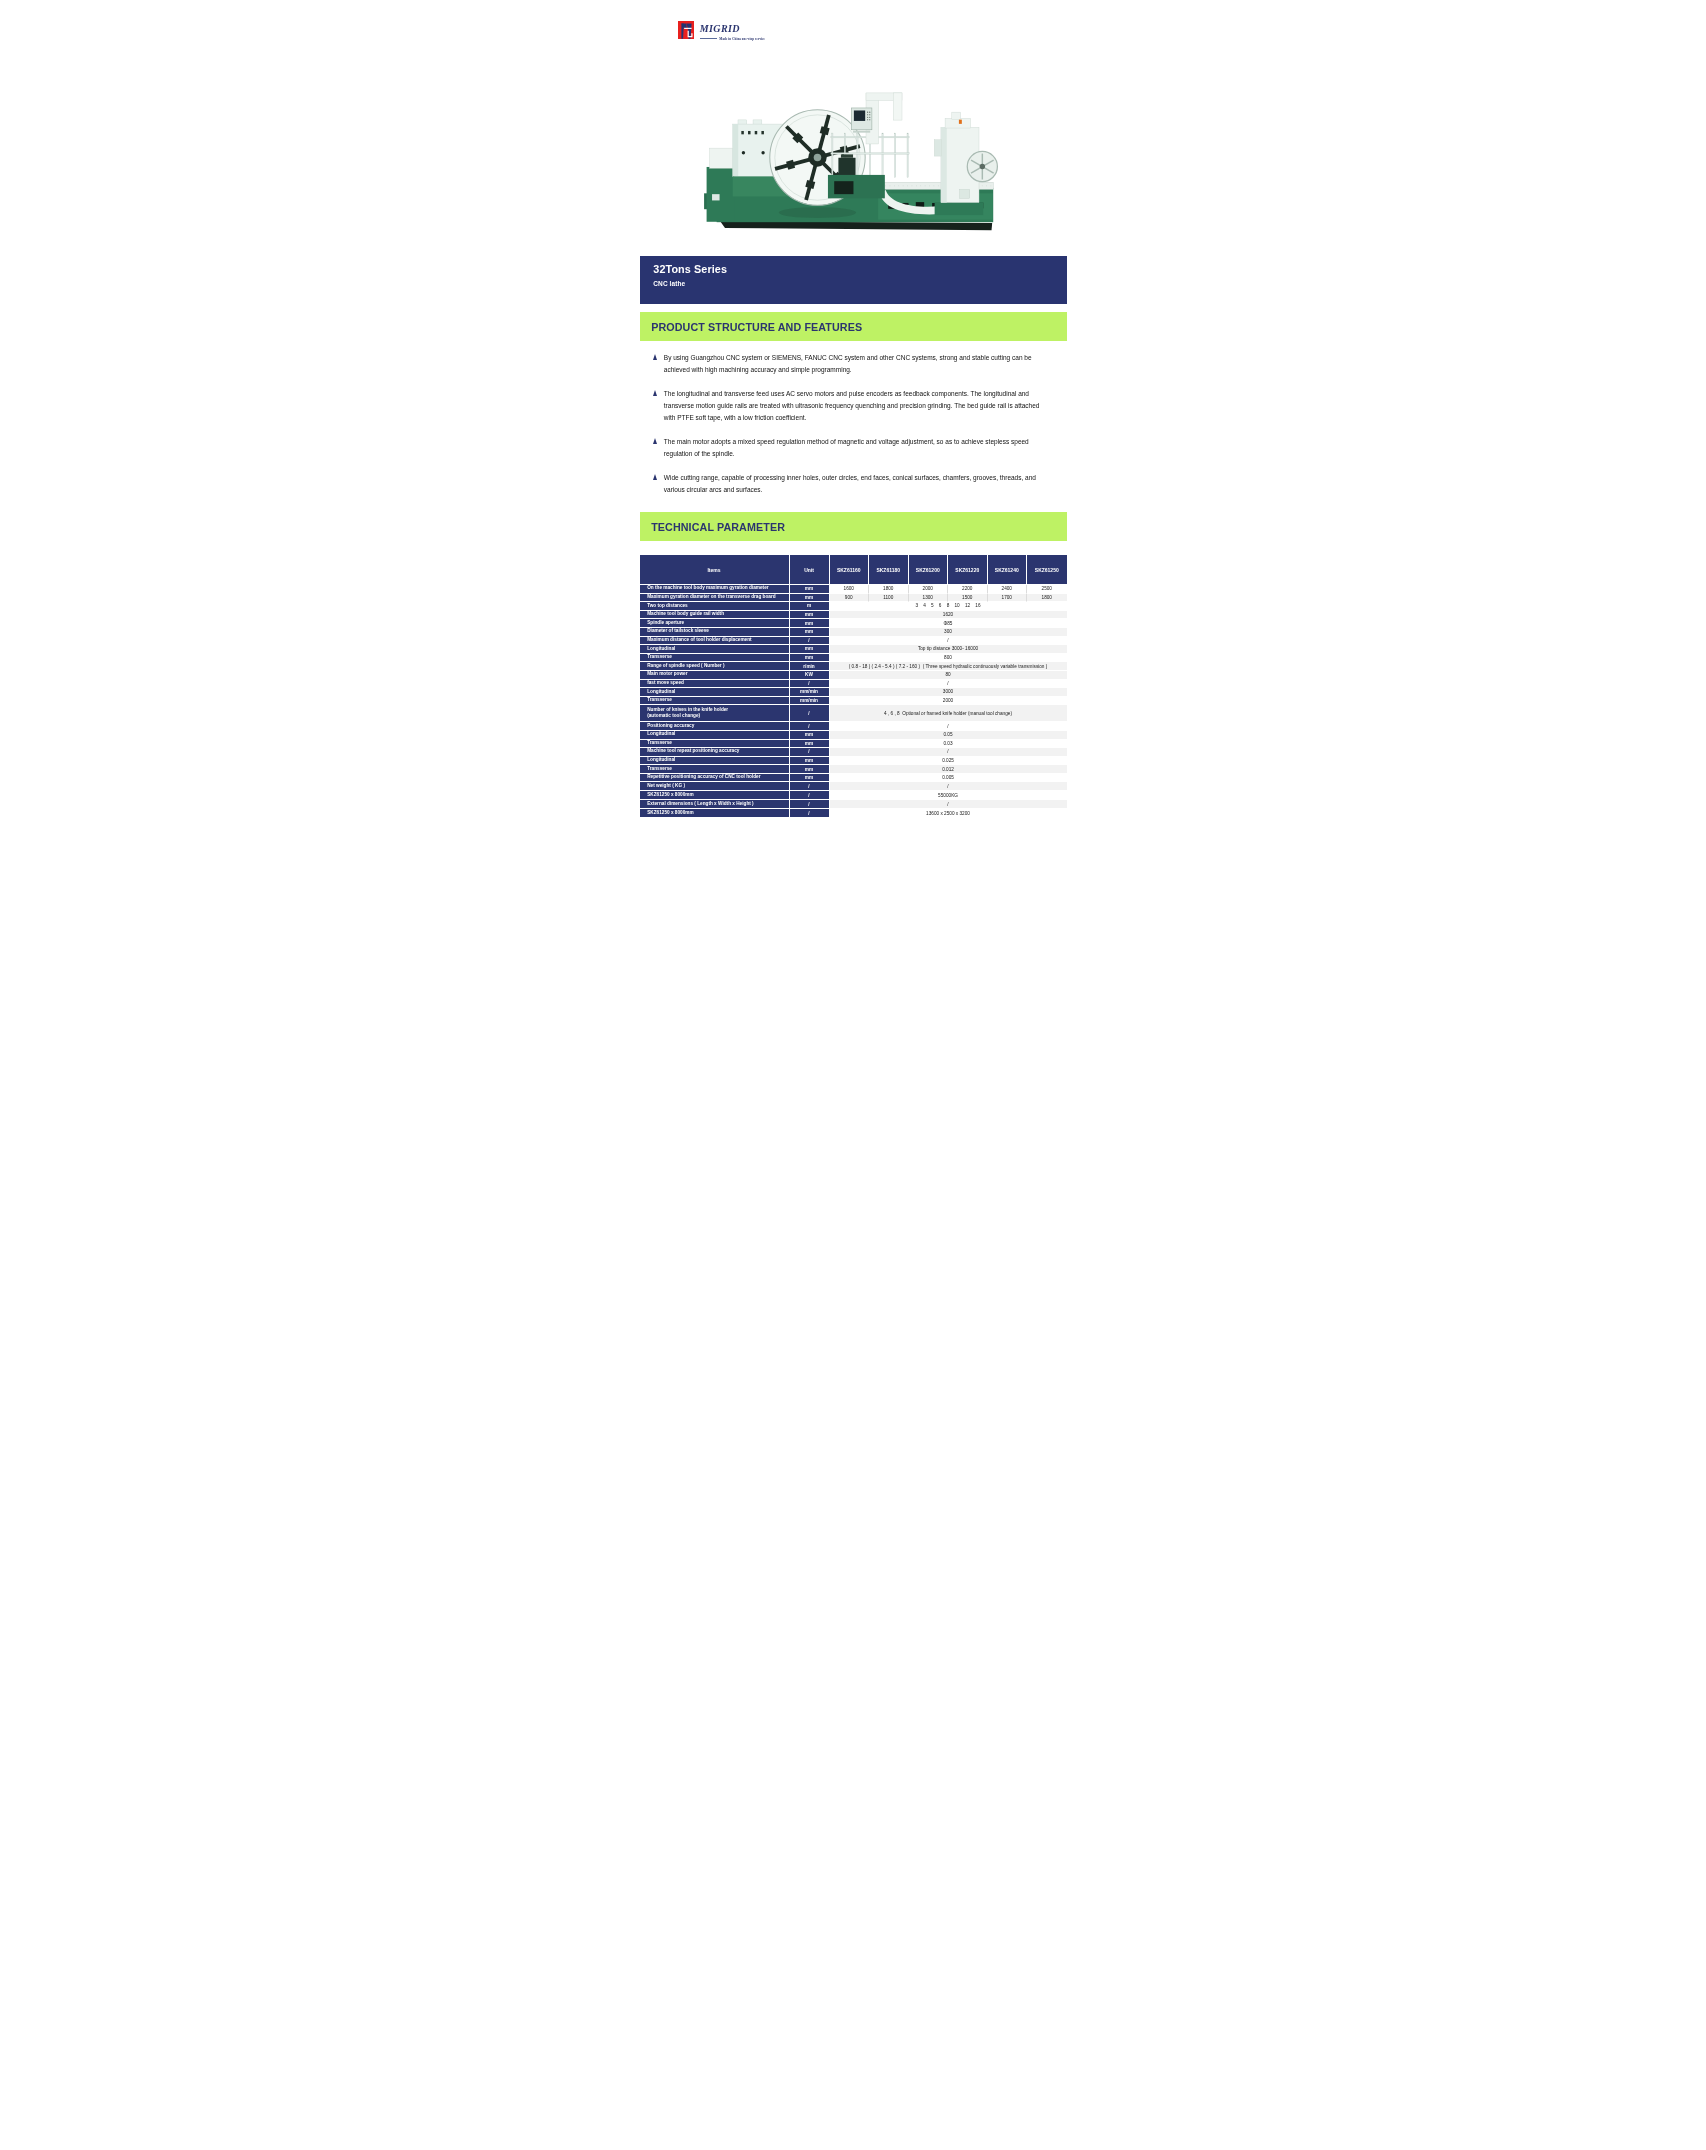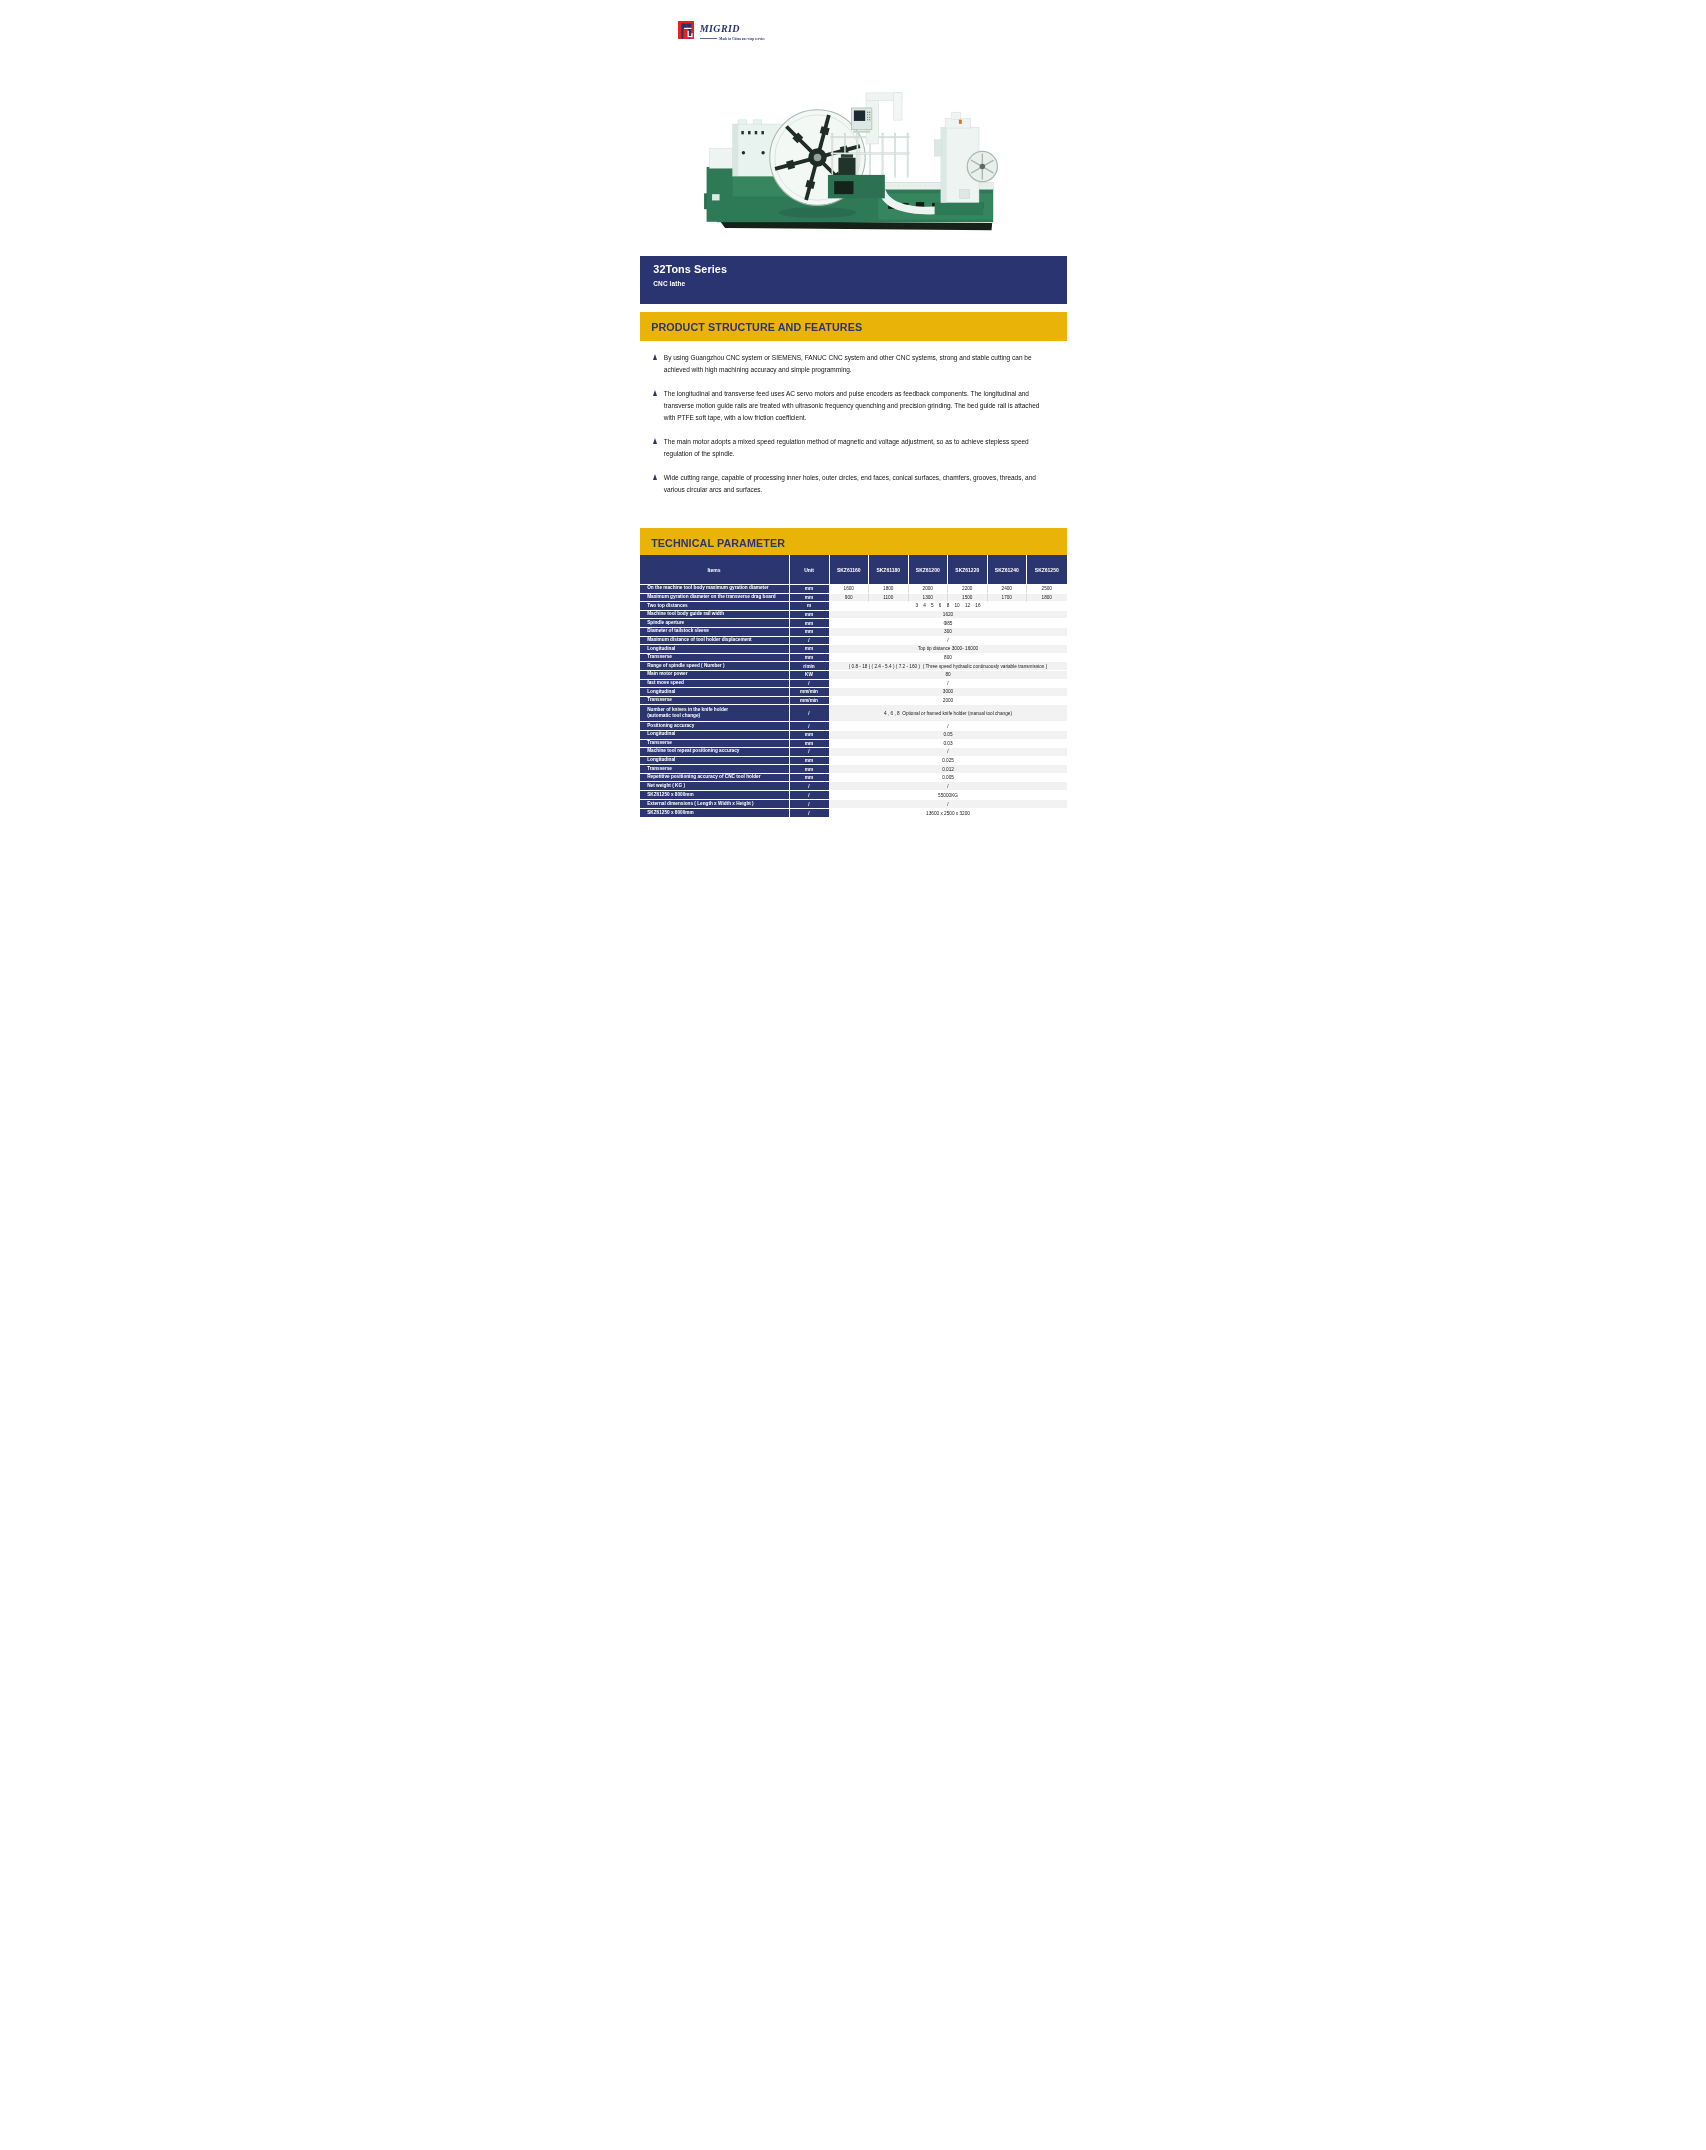--- a/index.html
+++ b/index.html
@@ -17,24 +17,24 @@
   
   .machine{position:absolute;top:77px;left:56px;width:312px;height:159px;}
   .machine svg{width:100%;height:100%;display:block;}
 
   
   .banner{position:absolute;top:256px;left:0;width:100%;height:48px;background:#293470;color:#fff;}
   .banner h1{margin:0;padding:7.7px 0 0 13.8px;font-size:10.8px;line-height:1.1;font-weight:800;letter-spacing:0.1px;}
   .banner h2{margin:0;padding:4.3px 0 0 13.8px;font-size:6.5px;font-weight:800;letter-spacing:0.1px;}
 
   
-  .band{position:absolute;left:0;width:100%;height:29px;background:#eab308;display:flex;align-items:center;}
+  .band{position:absolute;left:0;width:100%;height:29px;background:#bef264;display:flex;align-items:center;}
   .band h3{margin:0;padding-left:11.6px;font-size:11.2px;font-weight:800;color:#2b356f;letter-spacing:0.1px;transform:scaleX(.96);transform-origin:left center;}
   .band.b1{top:312px;}
-  .band.b2{top:512px;margin-top:16px;}
+  .band.b2{top:512px;}
 
   
   .features{position:absolute;top:344px;left:0;width:100%;margin:0;padding:0;list-style:none;}
   .features li{display:flex;align-items:flex-start;gap:6.5px;padding:0 19px 0 13.8px;margin-top:12px;}
   .features li:first-child{margin-top:7.7px;}
   .tri{flex:0 0 auto;width:0;height:0;margin-top:2.6px;border-left:2.6px solid transparent;border-right:2.6px solid transparent;border-bottom:6.5px solid #2b356f;}
   .ftext{font-size:6.5px;line-height:12px;color:#111;}
 
   
   .spec-table{position:absolute;top:555px;left:0;width:427px;font-size:4.7px;}

